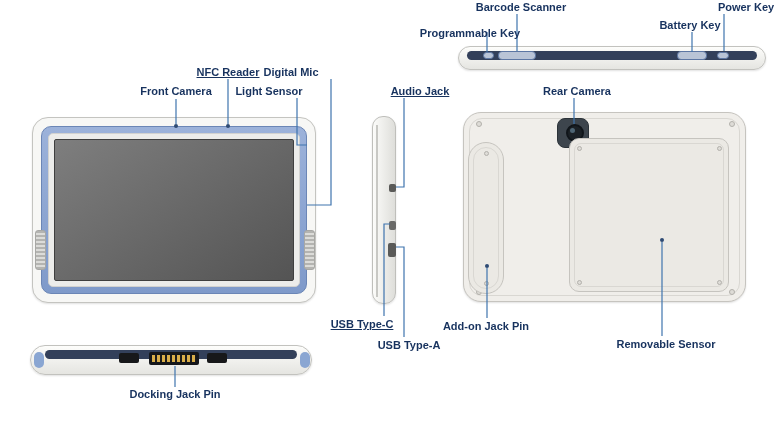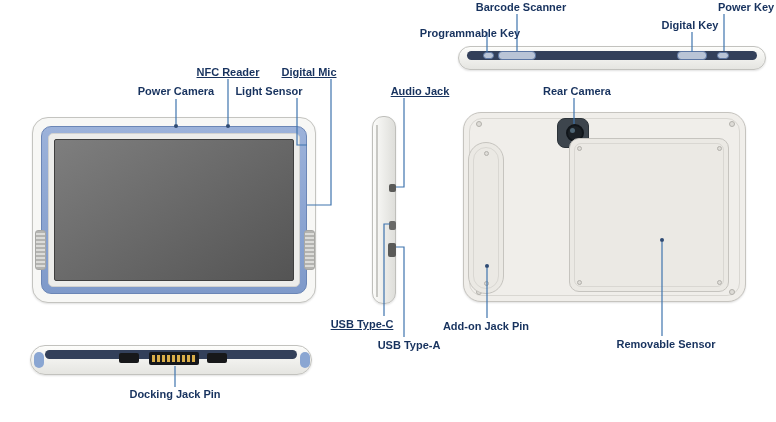--- a/index.html
+++ b/index.html
@@ -121,28 +121,28 @@
       <polyline points="175,387 175,366"></polyline>
     </g>
     <g fill="#2e4a73" stroke="none">
       <circle cx="176" cy="126" r="2"></circle>
       <circle cx="228" cy="126" r="2"></circle>
       <circle cx="487" cy="266" r="2"></circle>
       <circle cx="662" cy="240" r="2"></circle>
     </g>
   </svg>
 
-  <div class="lbl" style="left:176px;top:85px;">Power Camera</div>
+  <div class="lbl" style="left:176px;top:85px;">Front Camera</div>
   <div class="lbl" style="left:228px;top:66px;text-decoration:underline;">NFC Reader</div>
-  <div class="lbl" style="left:309px;top:66px;text-decoration:underline;">Digital Mic</div>
+  <div class="lbl" style="left:291px;top:66px;">Digital Mic</div>
   <div class="lbl" style="left:269px;top:85px;">Light Sensor</div>
   <div class="lbl" style="left:420px;top:85px;text-decoration:underline;">Audio Jack</div>
   <div class="lbl" style="left:521px;top:1px;">Barcode Scanner</div>
   <div class="lbl" style="left:470px;top:19px;margin-top:8px;">Programmable Key</div>
-  <div class="lbl" style="left:690px;top:19px;">Digital Key</div>
+  <div class="lbl" style="left:690px;top:19px;">Battery Key</div>
   <div class="lbl" style="left:727px;top:1px;padding-left:38px;">Power Key</div>
   <div class="lbl" style="left:577px;top:85px;">Rear Camera</div>
   <div class="lbl" style="left:362px;top:318px;text-decoration:underline;">USB Type-C</div>
   <div class="lbl" style="left:409px;top:339px;">USB Type-A</div>
   <div class="lbl" style="left:486px;top:320px;">Add-on Jack Pin</div>
   <div class="lbl" style="left:666px;top:338px;">Removable Sensor</div>
   <div class="lbl" style="left:175px;top:388px;">Docking Jack Pin</div>
 
 </div>
 

